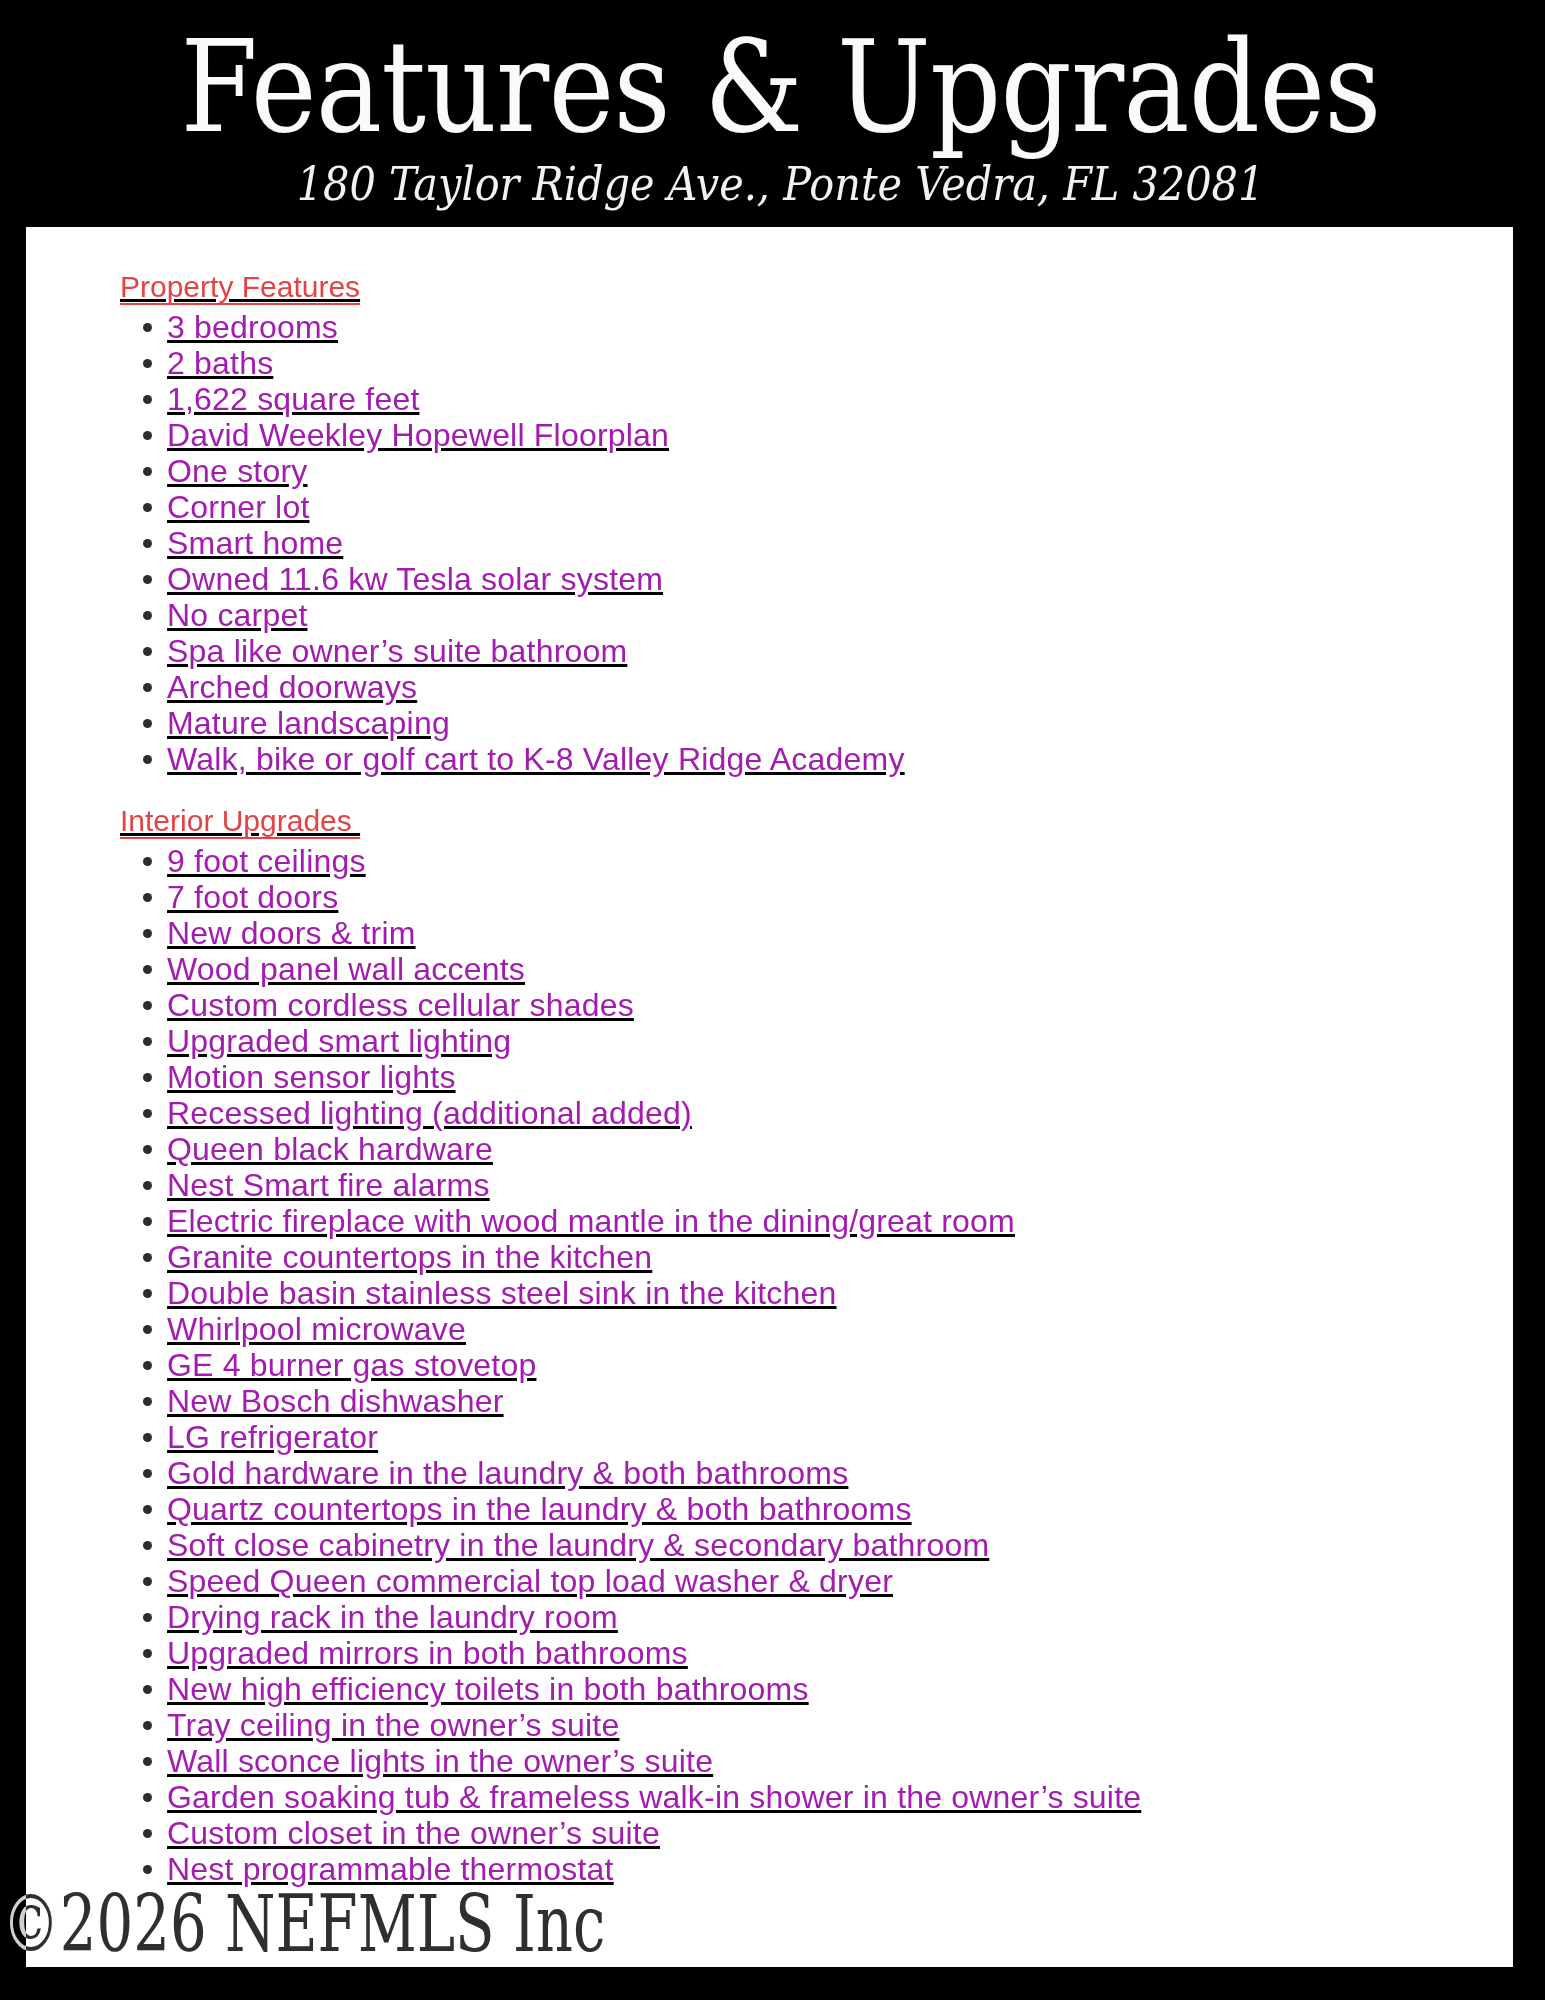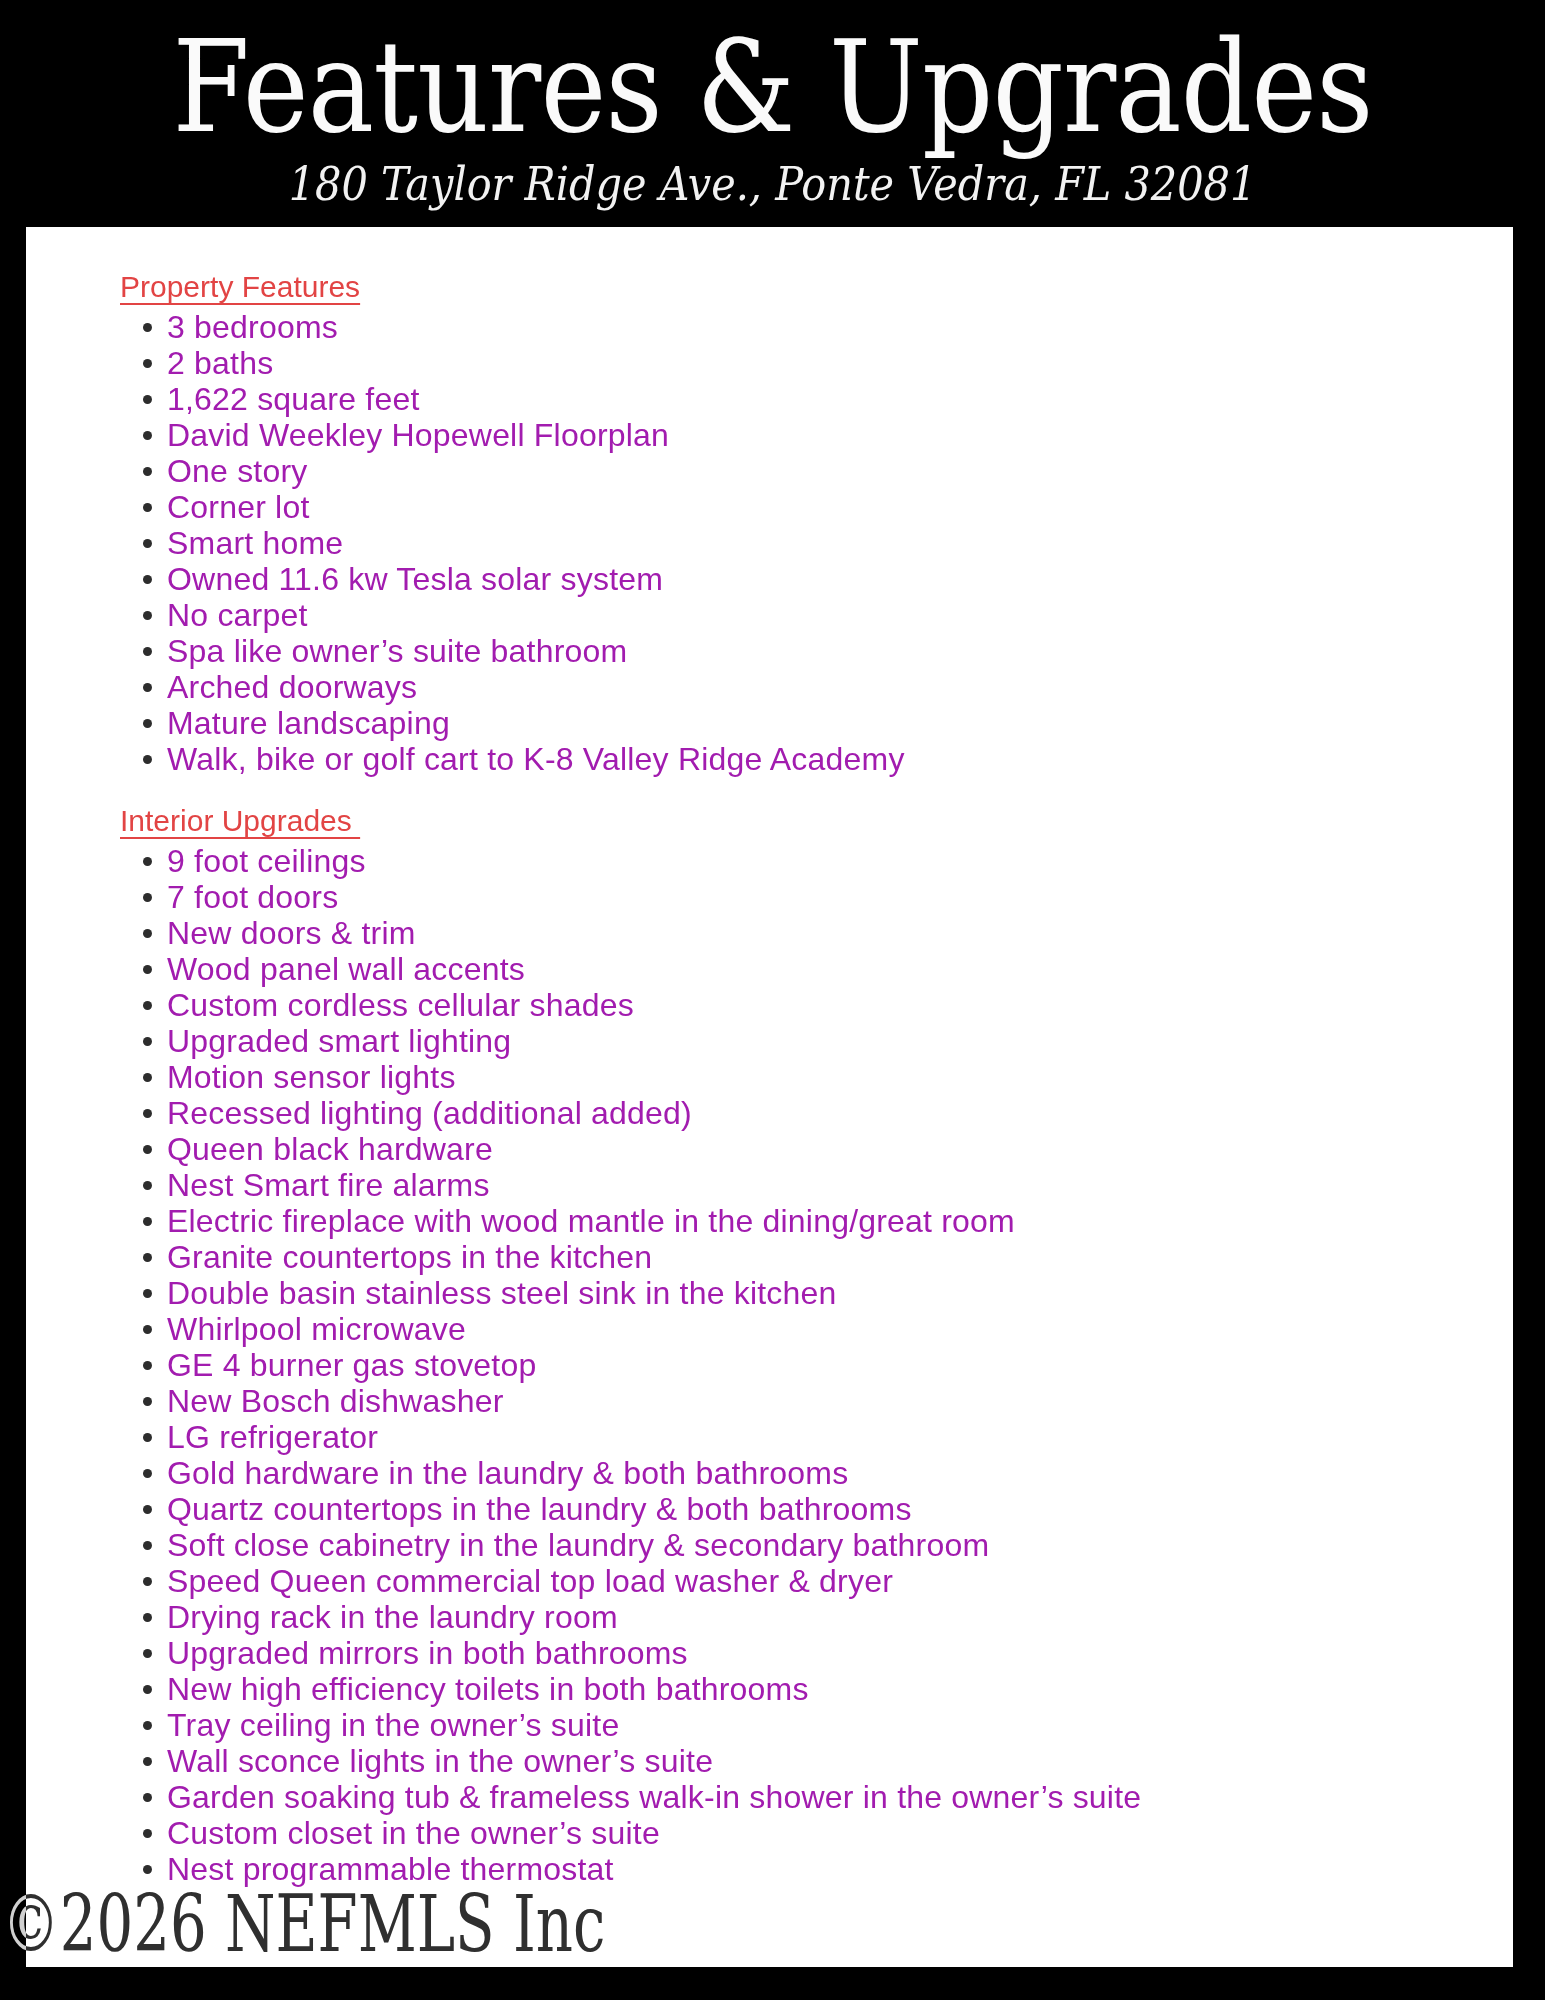--- a/index.html
+++ b/index.html
@@ -6,21 +6,21 @@
   body {
     width: 1545px; height: 2000px;
     background: #000;
     font-family: "Liberation Sans", sans-serif;
     overflow: hidden;
     position: relative;
   }
   .page { position: absolute; inset: 0; width: 1545px; height: 2000px; }
 
   
-  .header { position: absolute; top: 0; left: 0; width: 1395px; height: 227px; text-align: center; }
+  .header { position: absolute; top: 0; left: 8px; width: 1395px; height: 227px; text-align: center; }
   .title {
     position: absolute; top: 14px; left: 0; width: 1545px;
     height: 140px; line-height: 146px;
     font-family: "DejaVu Serif", serif;
     font-size: 128px; font-weight: 400;
     color: #fafafa; white-space: nowrap;
     transform: scaleX(0.87); transform-origin: 50% 50%;
     letter-spacing: -1px;
   }
   .subtitle {
@@ -31,20 +31,21 @@
     transform: scaleX(0.9); transform-origin: 50% 50%;
   }
 
   
   .content {
     position: absolute; left: 26px; top: 227px;
     width: 1487px; height: 1740px;
     background: #ffffff;
     box-sizing: border-box;
     padding: 43px 40px 0 94px;
+    text-decoration: underline;
   }
   .section-heading {
     margin: 0; padding: 0;
     font-size: 30px; line-height: 33px; font-weight: 500;
     color: #e24444;
     text-decoration: underline;
     text-decoration-thickness: 2px;
     text-underline-offset: 6px;
     white-space: pre;
   }

